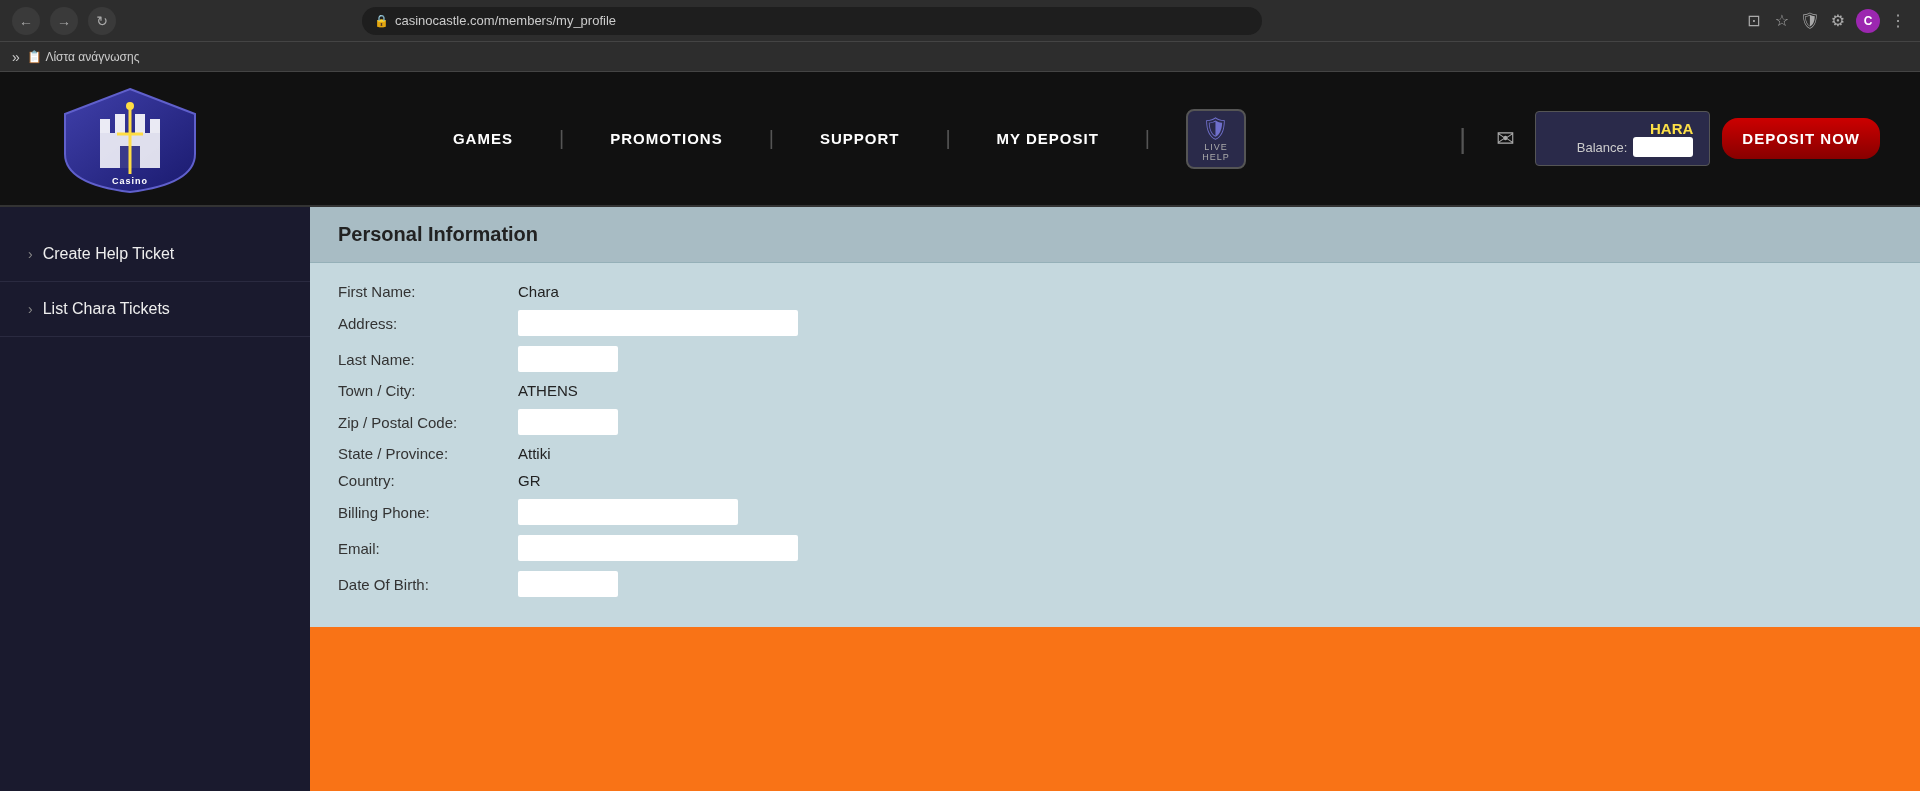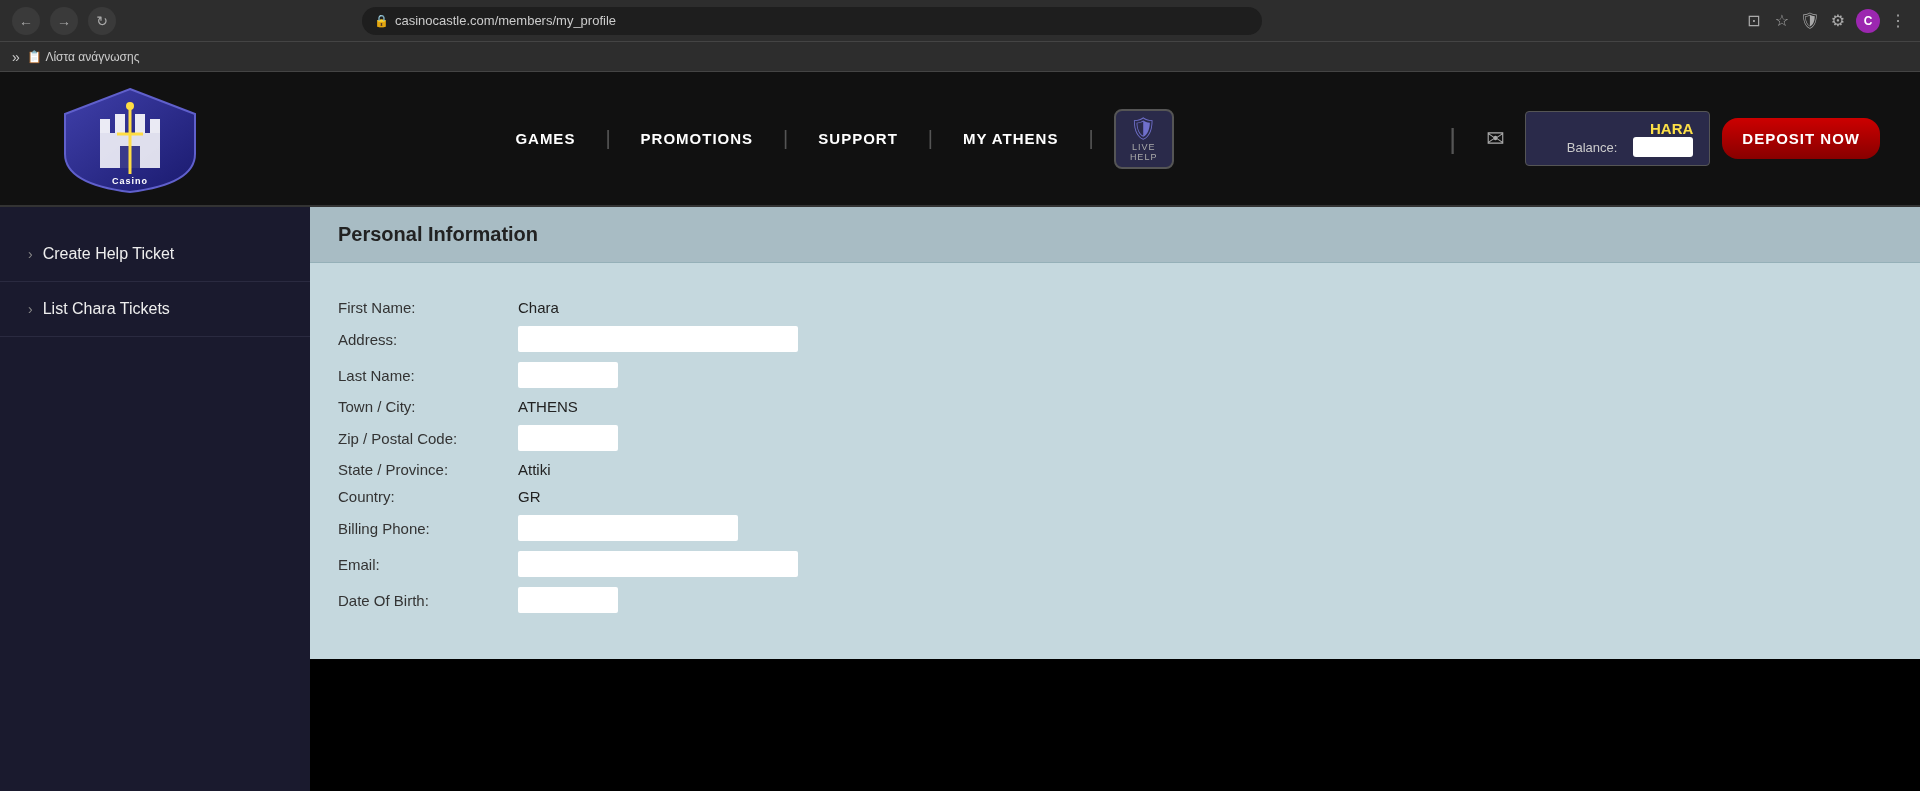--- a/index.html
+++ b/index.html
@@ -102,21 +102,21 @@
       align-items: center;
       justify-content: center;
     }
     .logo-svg {
       width: 150px;
       height: 110px;
     }
     .main-nav {
       display: flex;
       align-items: center;
-      gap: 0;
+      gap: 16px;
       flex: 1;
       justify-content: center;
     }
     .nav-item {
       color: #fff;
       text-decoration: none;
       font-size: 15px;
       font-weight: bold;
       letter-spacing: 1px;
       padding: 0 30px;
@@ -167,21 +167,21 @@
       font-size: 15px;
       font-weight: bold;
       color: #fde047;
       text-align: right;
     }
     .user-balance {
       font-size: 13px;
       color: #ccc;
       display: flex;
       align-items: center;
-      gap: 16px;
+      gap: 6px;
       padding-left: 25px;
     }
     .balance-input {
       background: #fff;
       color: #000;
       padding: 2px 6px;
       border-radius: 3px;
       font-size: 12px;
       width: 60px;
       height: 20px;
@@ -225,36 +225,36 @@
       gap: 10px;
     }
     .sidebar-arrow {
       color: #888;
       font-size: 14px;
     }
 
     
     .content-area {
       flex: 1;
-      background: #000000;
+      background: #f97316;
       padding: 0;
     }
 
     .personal-info-header {
       background: #a8bcc4;
       padding: 16px 28px;
       font-size: 20px;
       font-weight: bold;
       color: #222;
       border-bottom: 1px solid #95b0b8;
     }
 
     .personal-info-body {
       background: #c5d8de;
-      padding: 36px 28px;
+      padding: 20px 28px;
     }
 
     .info-row {
       display: flex;
       align-items: center;
       margin-bottom: 10px;
       font-size: 15px;
     }
     .info-label {
       color: #333;
@@ -339,21 +339,21 @@
     </svg>
   </div>
 
   <nav class="main-nav">
     <a class="nav-item">GAMES</a>
     <span class="nav-separator">|</span>
     <a class="nav-item">PROMOTIONS</a>
     <span class="nav-separator">|</span>
     <a class="nav-item">SUPPORT</a>
     <span class="nav-separator">|</span>
-    <a class="nav-item">MY ATHENS</a>
+    <a class="nav-item">MY DEPOSIT</a>
     <span class="nav-separator">|</span>
 
     <div class="live-help-icon">
       <span class="shield">🛡</span>
       <span>LIVE</span>
       <span>HELP</span>
     </div>
   </nav>
 
   <span class="nav-separator-line">|</span>

